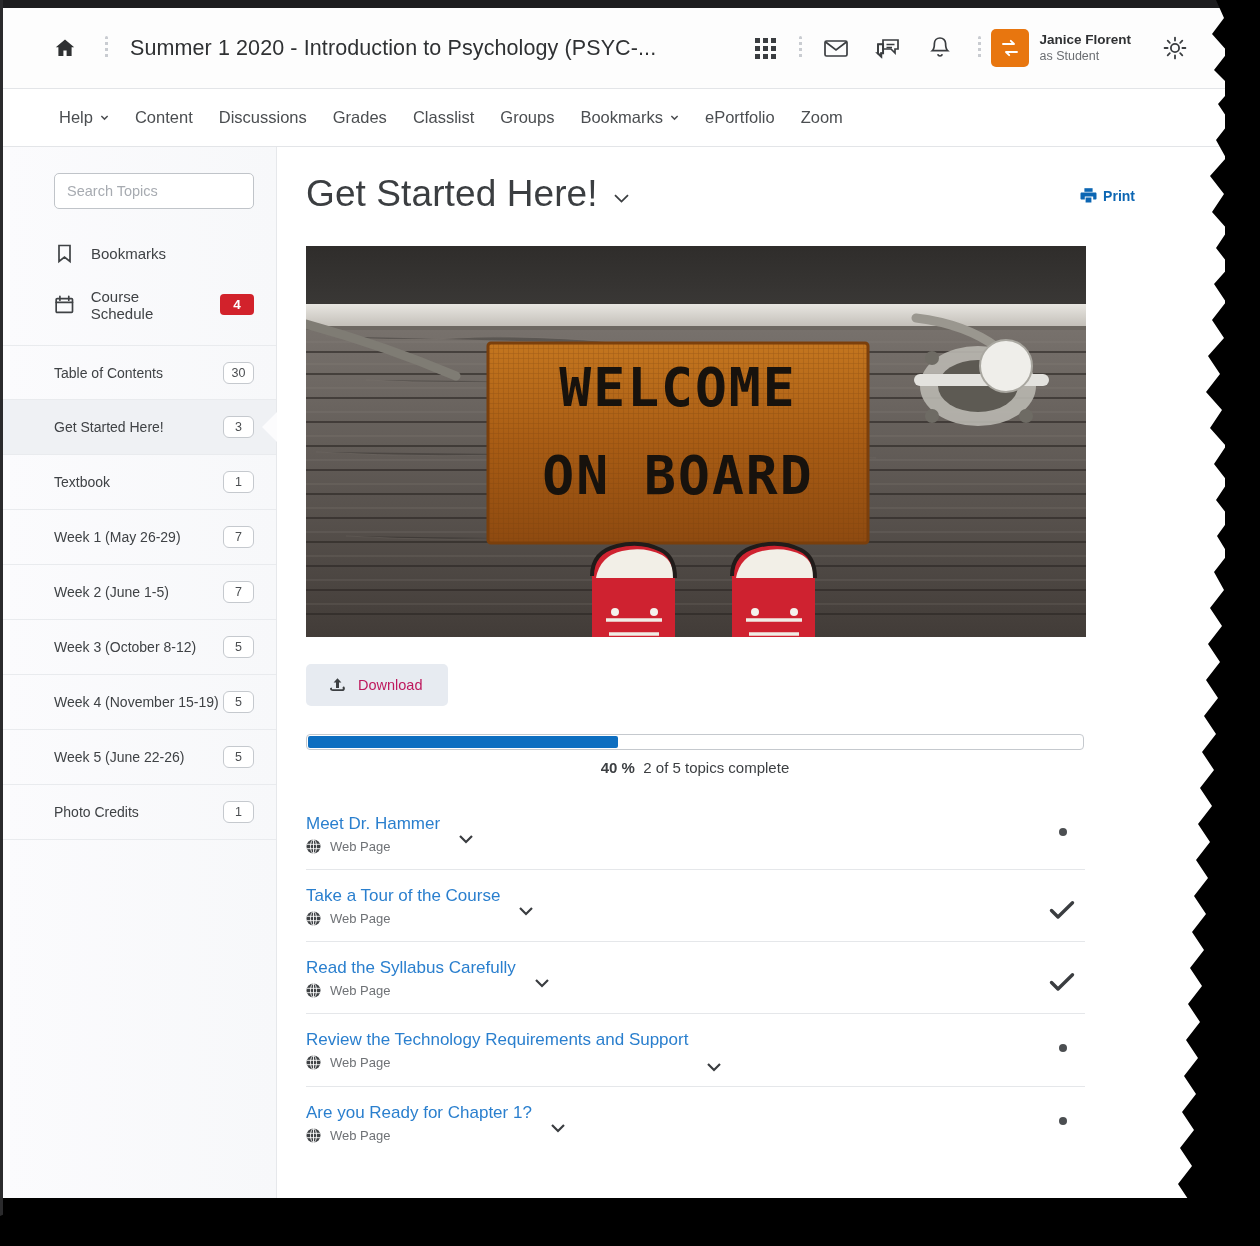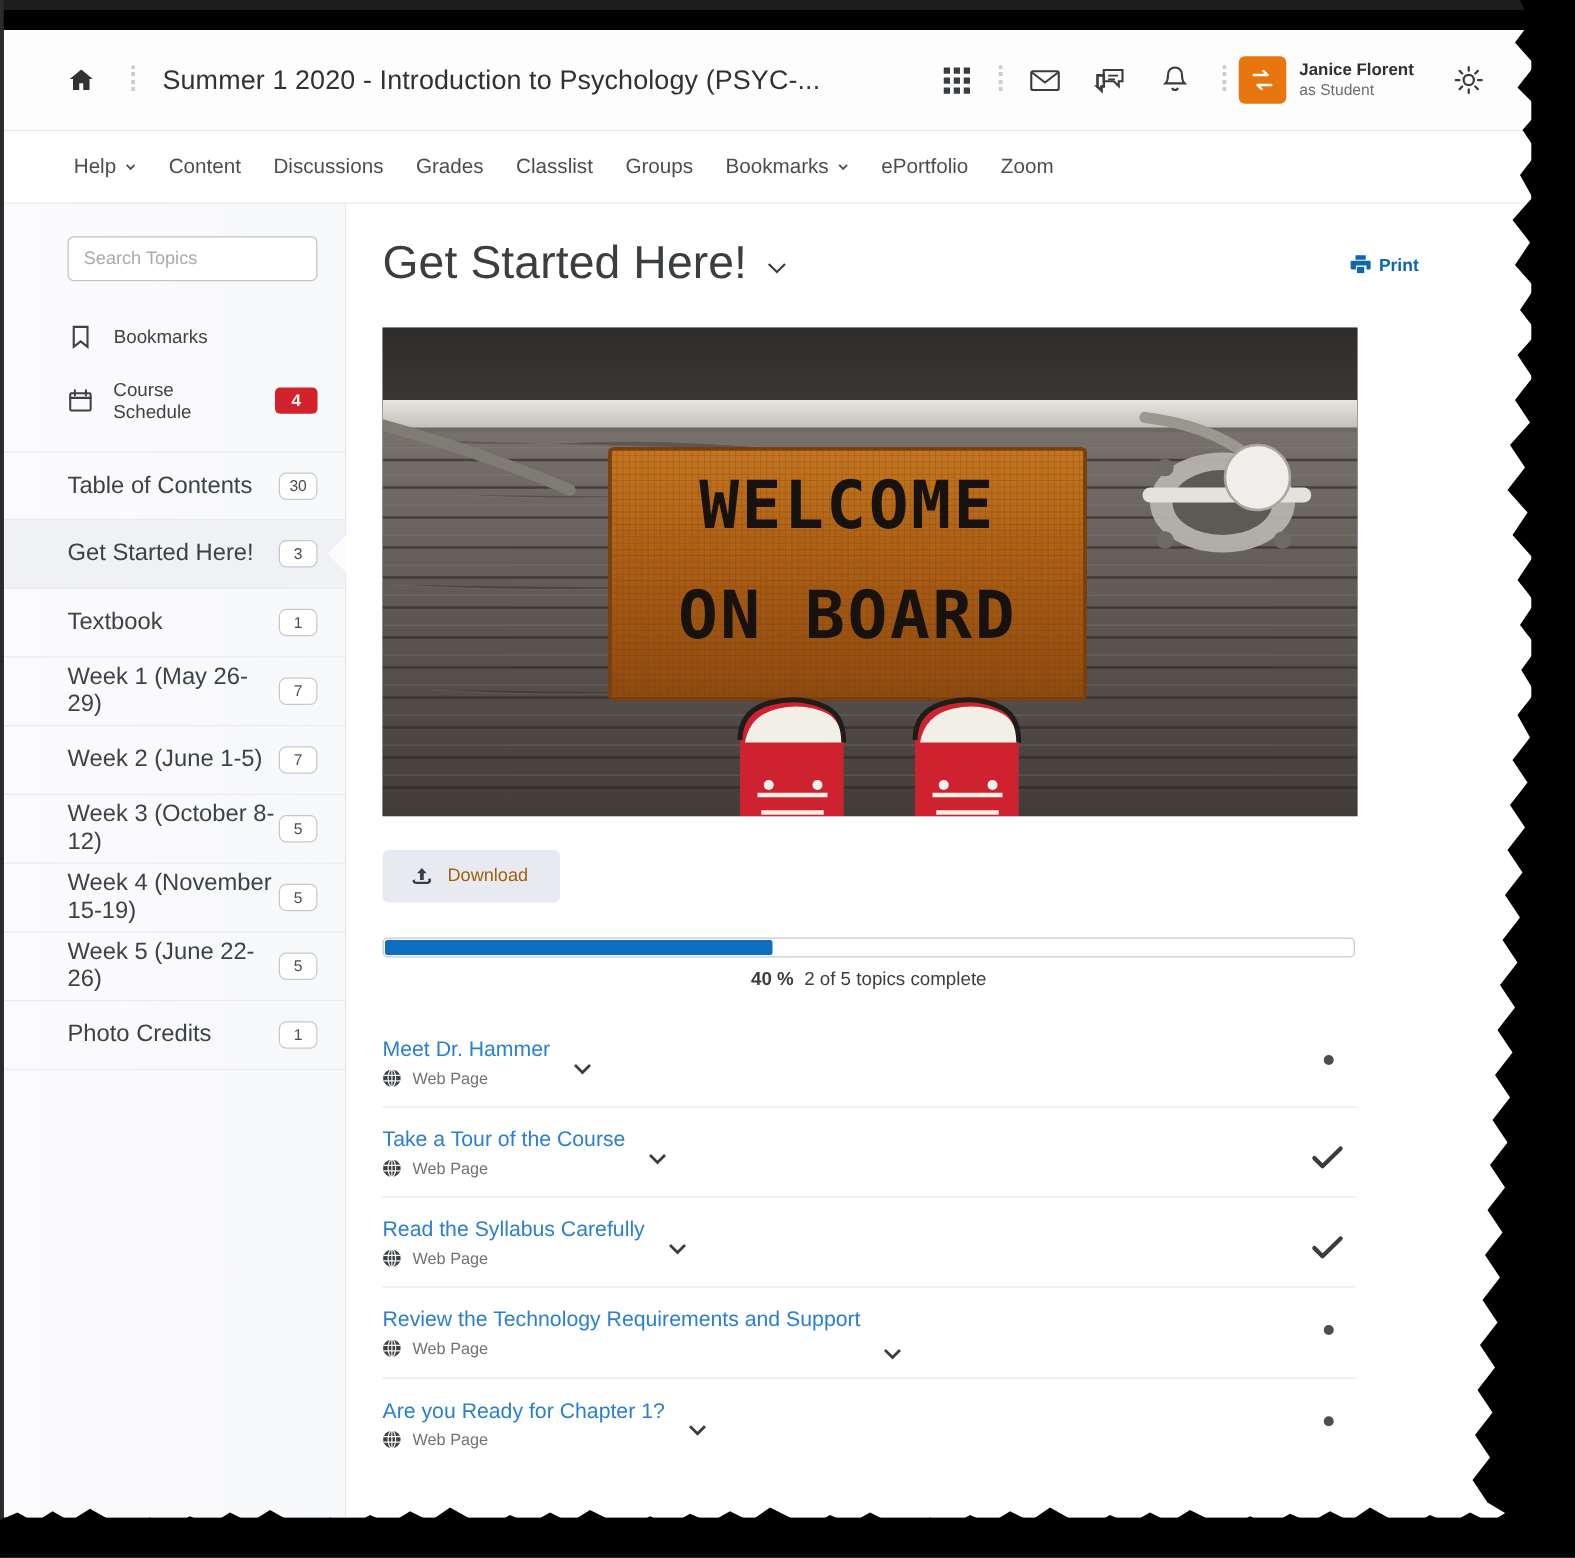--- a/index.html
+++ b/index.html
@@ -10,21 +10,21 @@
     overflow: hidden;
   }
   #frame {
     position: relative;
     width: 1260px; height: 1246px;
     background: #000;
   }
   
   #page {
     position: absolute;
-    left: 3px; top: 24px;
+    left: 3px; top: 8px;
     width: 1222px; height: 1190px;
     background: #fcfcfd;
     overflow: hidden;
   }
 
   
   .torn-right {
     position: absolute; top: 0; right: 0;
     width: 140px; height: 1246px;
     pointer-events: none;
@@ -126,21 +126,21 @@
     font-weight:700; border-radius:4px; padding:3px 12px; min-width:34px; text-align:center;
   }
 
   .toc-list { margin-top: 18px; }
   .toc-item {
     display:flex; align-items:center;
     height:55px; padding: 0 22px 0 51px;
     border-bottom:1px solid #e9ebee;
     position:relative;
   }
-  .toc-item .lbl { font-size:19px; color:#3f4245; }
+  .toc-item .lbl { font-size:14px; color:#3f4245; }
   .toc-item.first { border-top:1px solid #e9ebee; }
   .count-pill {
     margin-left:auto; border:1px solid #c5c9ce; border-radius:6px;
     font-size:12.5px; color:#4b4e51; background:#fff;
     min-width:31px; height:22px; display:flex; align-items:center; justify-content:center;
     padding: 0 5px;
   }
   .toc-item.selected { background:#eff1f4; }
   .toc-item.selected .notch {
     position:absolute; right:-1px; top:50%; transform:translateY(-50%);
@@ -170,21 +170,21 @@
     width: 780px; height: 391px;
     position:relative; overflow:hidden;
     background:#2c2a28;
   }
 
   .dl-btn {
     margin-top: 27px;
     display:inline-flex; align-items:center; gap:11px;
     background:#e7ebf1; border-radius:5px;
     height:42px; padding: 0 25px 0 22px;
-    font-size:14.5px; color:#a16207;
+    font-size:14.5px; color:#be185d;
   }
 
   .progress-outer {
     margin-top: 28px; width:778px; height:16px;
     background:#fff; border:1px solid #c5c9ce; border-radius:4px;
     padding:1px;
   }
   .progress-fill { height:100%; background:#0d6ec0; border-radius:2px; }
   .progress-label {
     width:778px; text-align:center; margin-top:9px; font-size:15px; color:#3c3f42;

